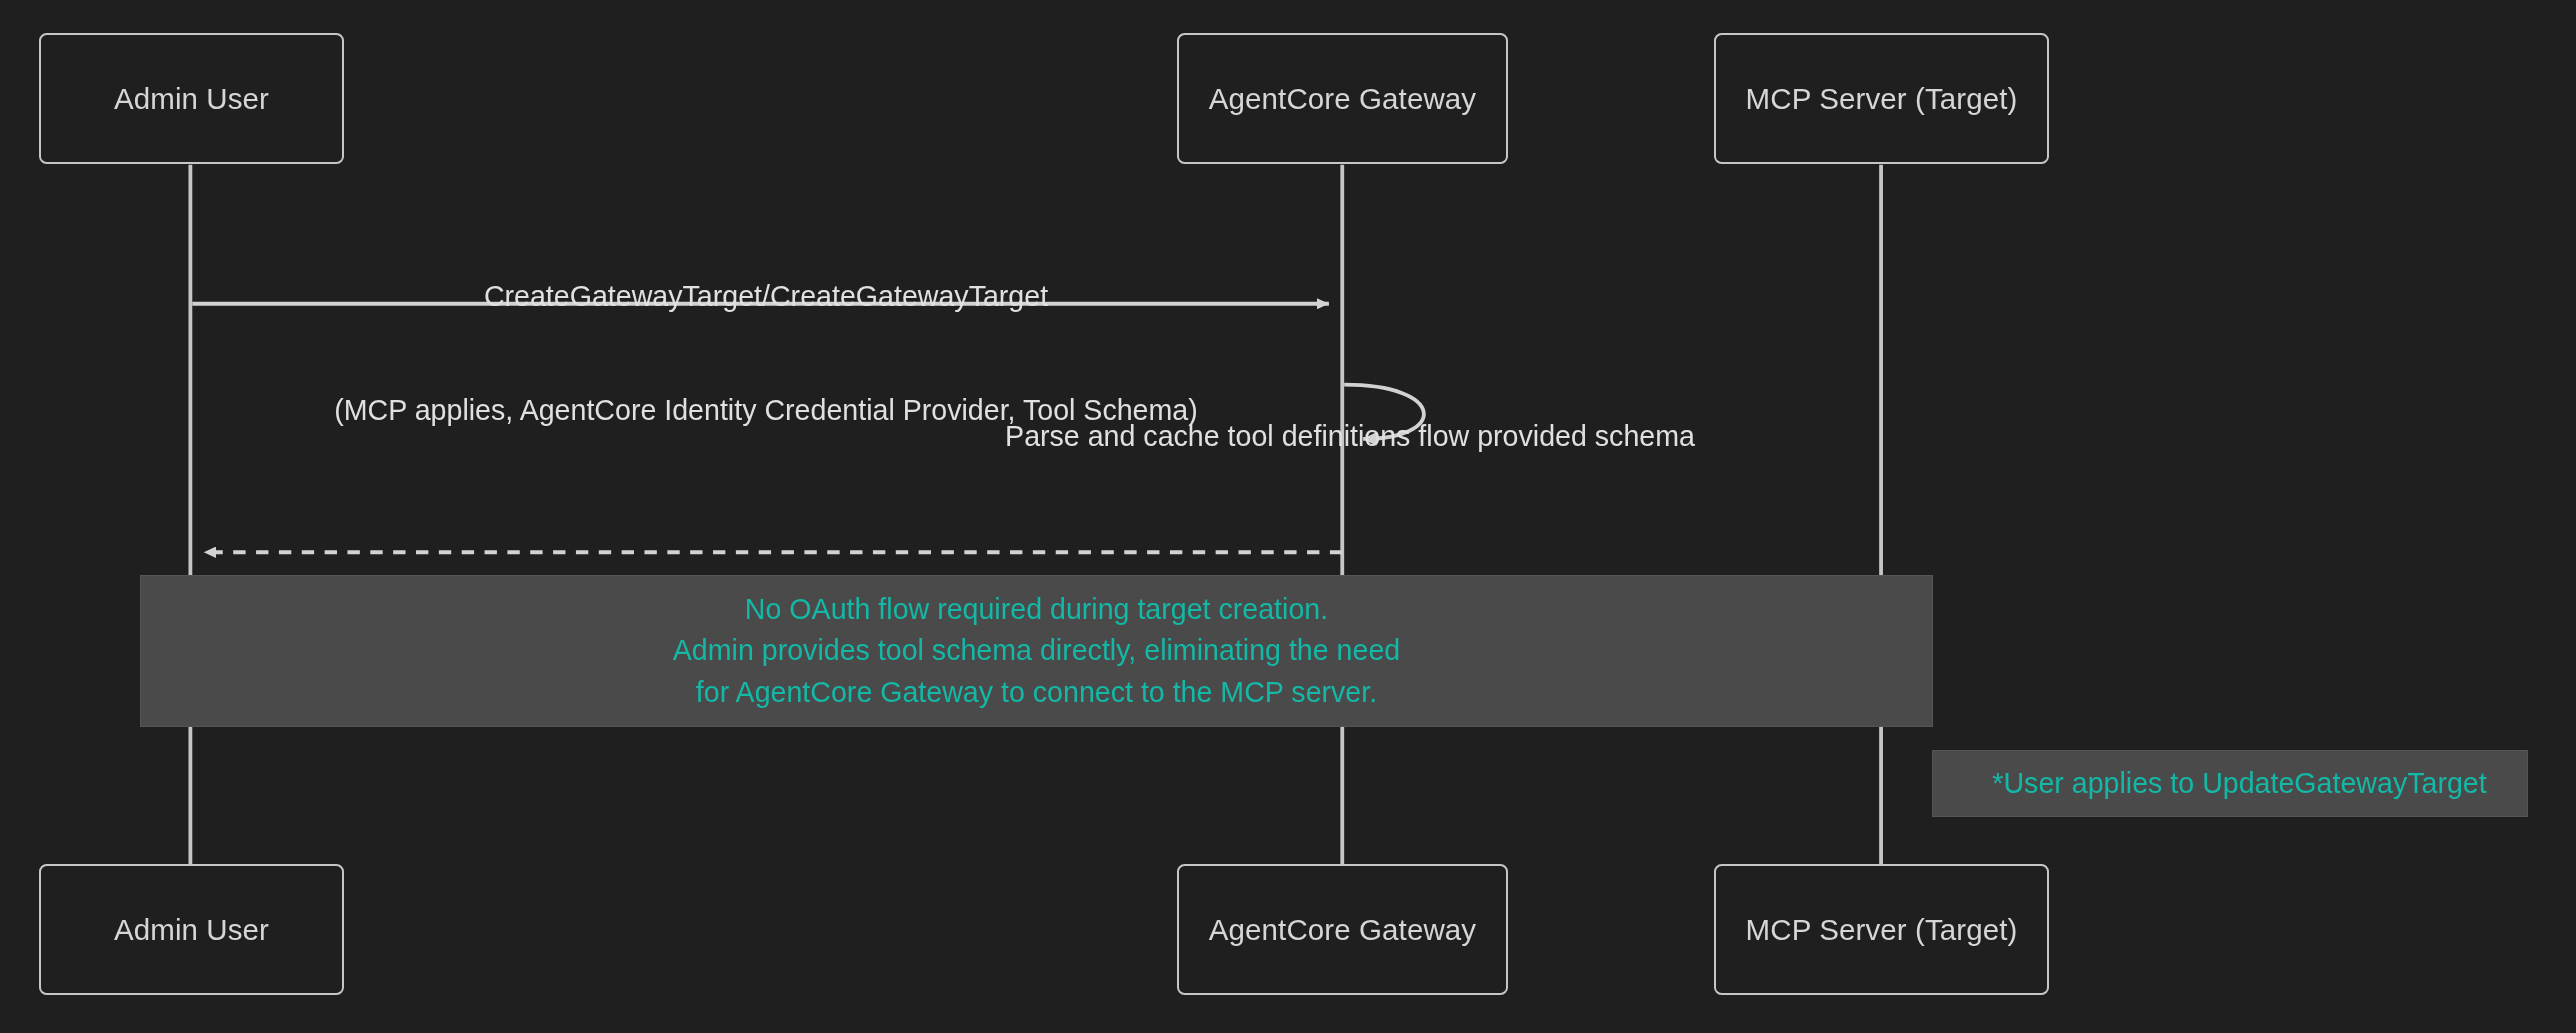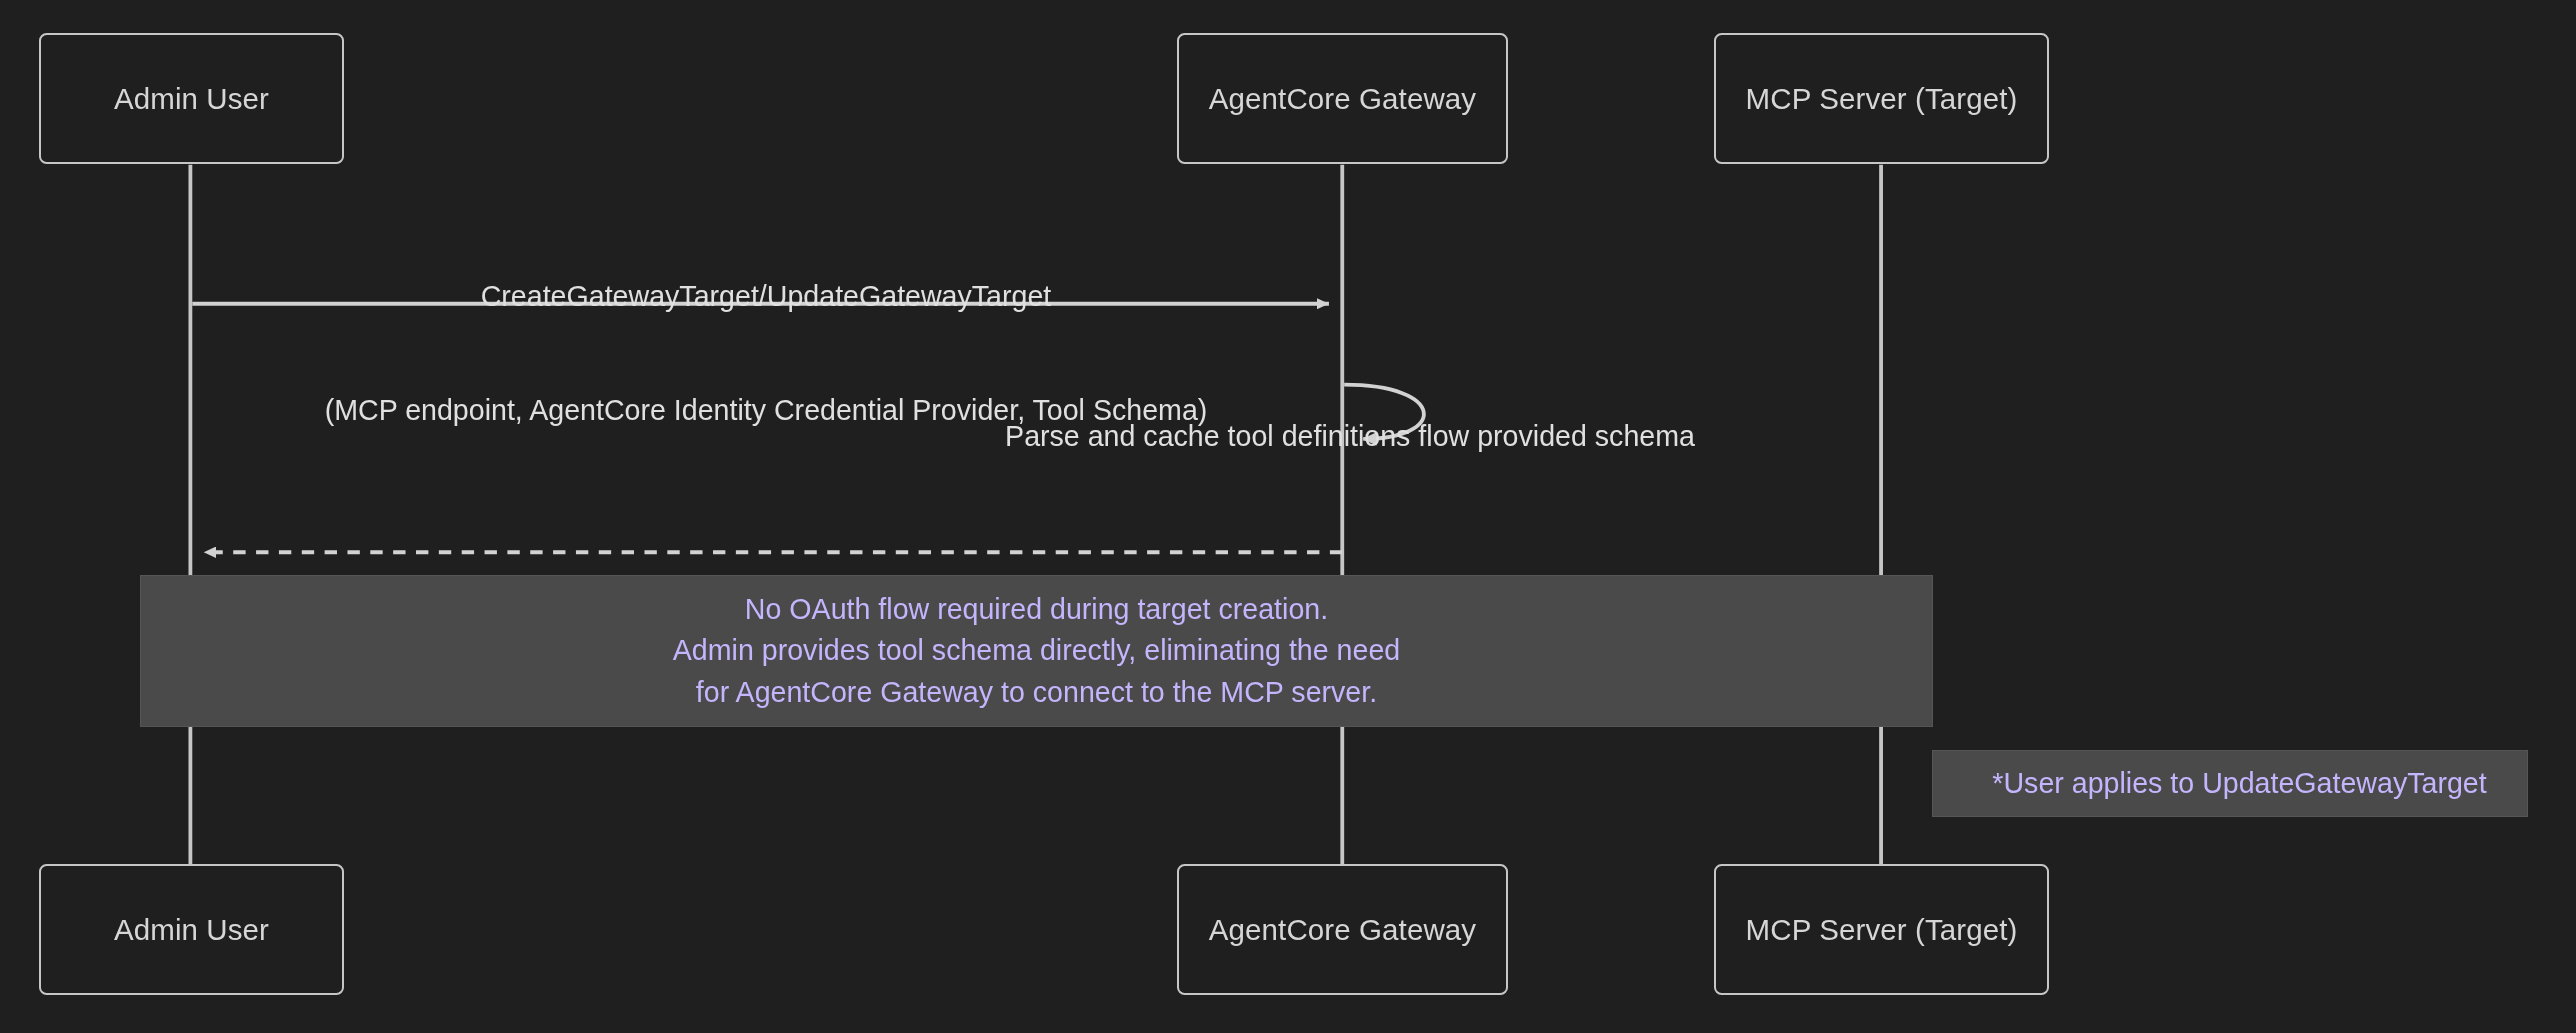--- a/index.html
+++ b/index.html
@@ -56,21 +56,21 @@
   .note-box {
     position: absolute;
     box-sizing: border-box;
     background: #4a4a4a;
     border: 1px solid #555555;
     display: flex;
     align-items: center;
     justify-content: center;
   }
   .note-text {
-    color: #c4b5fd;
+    color: #14b8a6;
     font-size: 28.6px;
     font-family: "Liberation Sans", sans-serif;
     text-align: center;
     line-height: 1.45;
     white-space: pre-line;
   }
   .note-text-left {
     text-align: left;
     padding-left: 19px;
   }
@@ -110,22 +110,22 @@
 
   <div class="actor-box" style="left:1177px; top:33px; width:331px; height:131px;">
     <span class="actor-label">AgentCore Gateway</span>
   </div>
 
   <div class="actor-box" style="left:1714px; top:33px; width:335px; height:131px;">
     <span class="actor-label">MCP Server (Target)</span>
   </div>
 
   <div class="msg-label" style="left:190px; top:203px; width:1152px;">
-    <div>CreateGatewayTarget/UpdateGatewayTarget</div>
-    <div>(MCP endpoint, AgentCore Identity Credential Provider, Tool Schema)</div>
+    <div>CreateGatewayTarget/CreateGatewayTarget</div>
+    <div>(MCP applies, AgentCore Identity Credential Provider, Tool Schema)</div>
   </div>
 
   <div class="msg-label" style="left:950px; top:343px; width:800px;">
     <div>Parse and cache tool definitions flow provided schema</div>
   </div>
 
   <div class="msg-label" style="left:195px; top:502px; width:1147px;">
     <div>Target created/updated successfully</div>
   </div>
 

